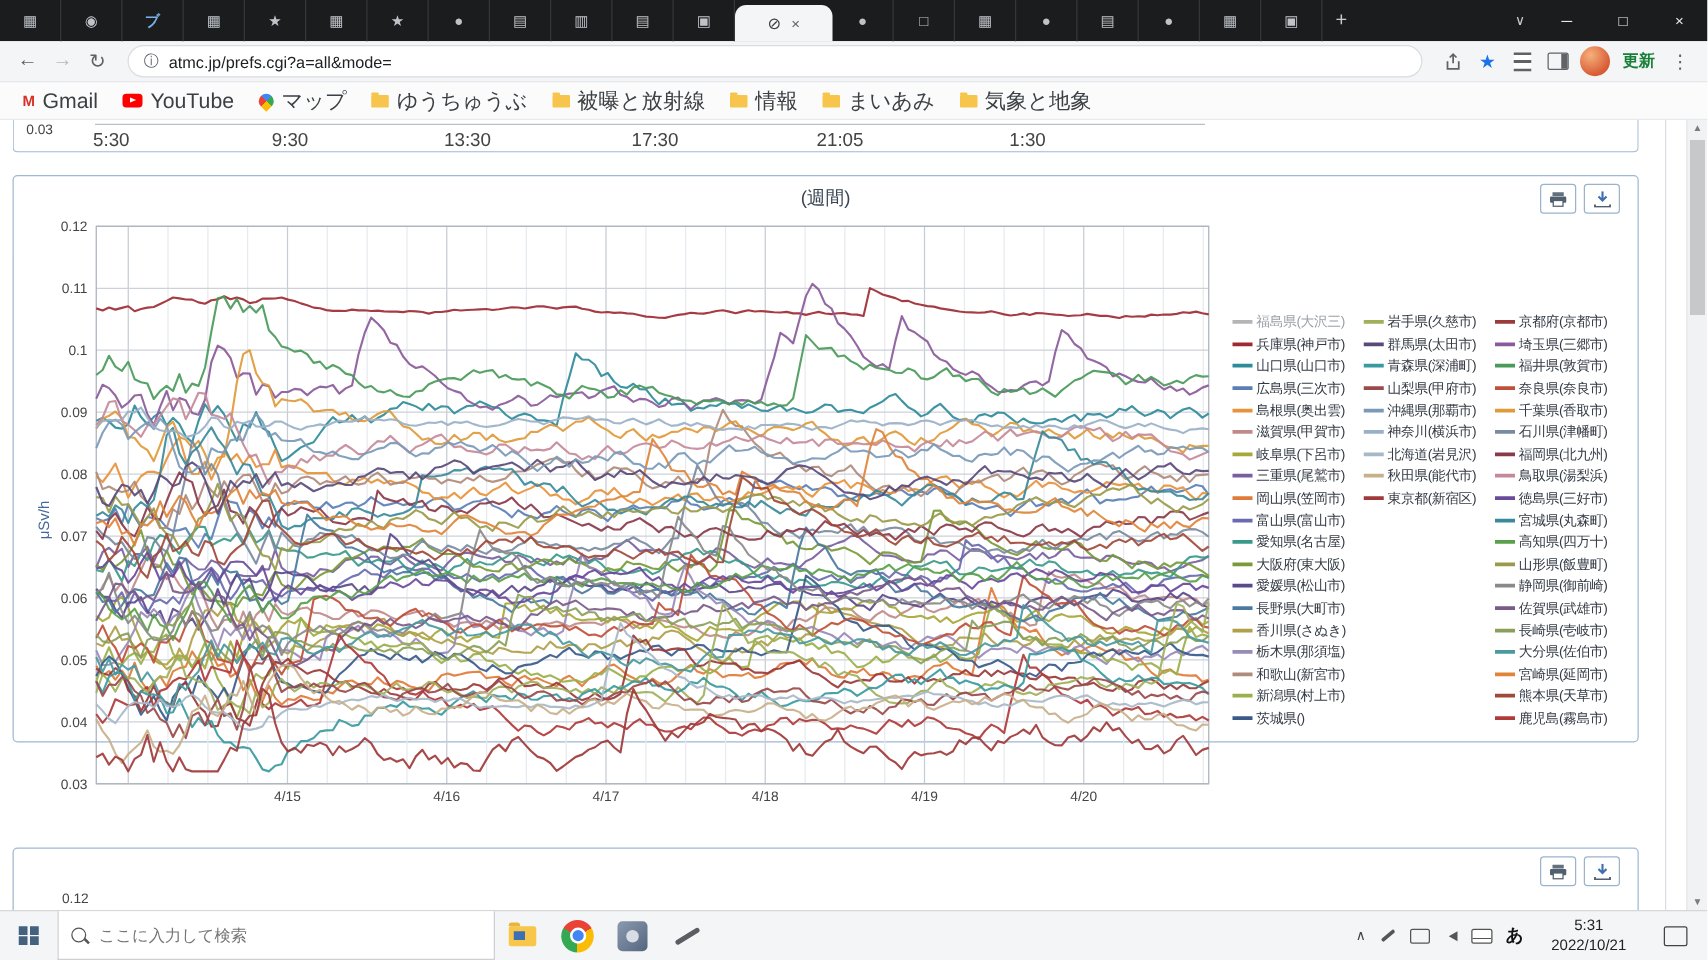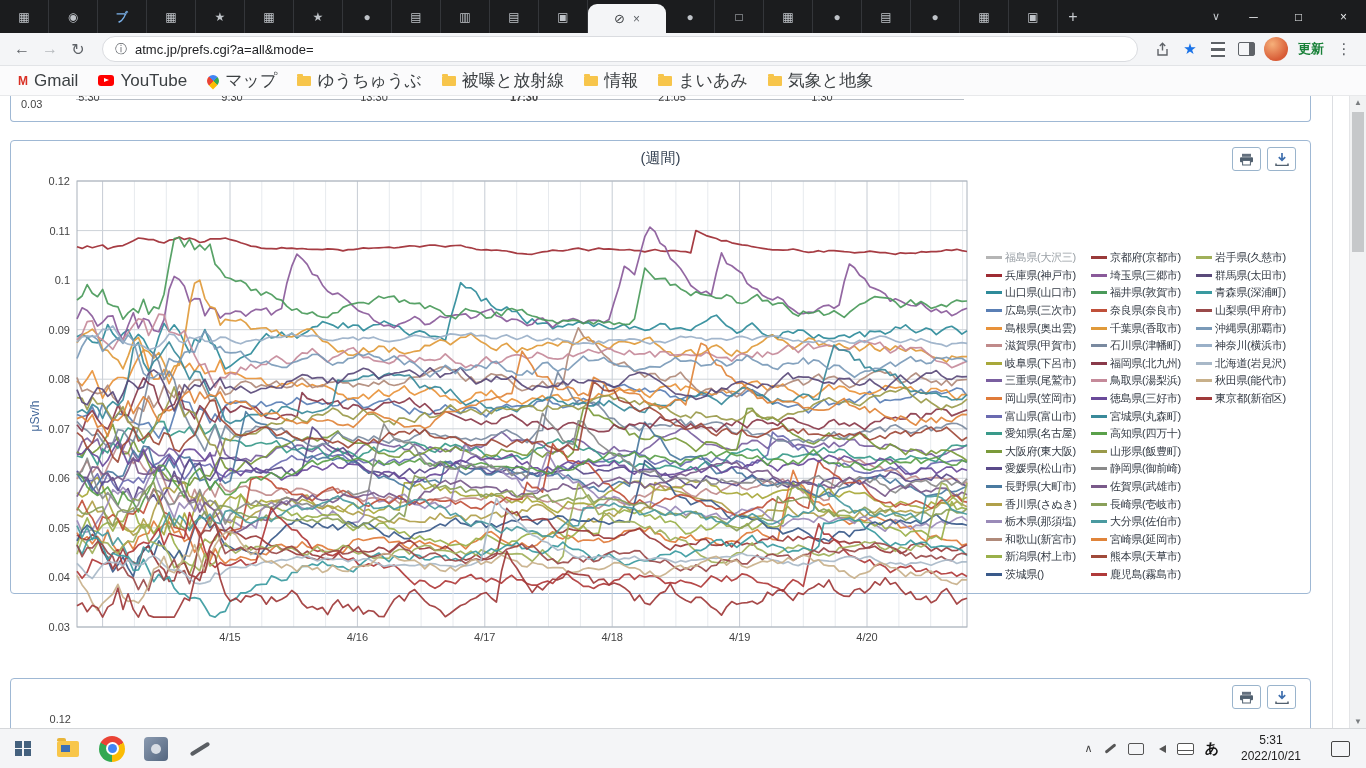--- a/index.html
+++ b/index.html
@@ -59,21 +59,21 @@
   .bm-folder{width:14px;height:10px;background:#f7c54b;border-radius:1px;position:relative;}
   .bm-folder::before{content:"";position:absolute;top:-2px;left:0;width:6px;height:2px;background:#f7c54b;border-radius:1px 1px 0 0;}
 
   
   .content{position:relative;height:632px;background:#fff;overflow:hidden;}
   .panel{position:absolute;left:10px;width:1301px;background:#fff;border:1px solid #9fb8d4;
        border-radius:4px;box-sizing:border-box;}
   #panel-top{top:-6px;height:32px;border-top:none;border-radius:0 0 4px 4px;}
   .pt-axisline{position:absolute;left:65px;width:888px;height:1px;background:#b9bfc7;top:9px;}
   .pt-ymin{position:absolute;left:10px;top:8px;font-size:11px;color:#444;}
-  .pt-tick{position:absolute;top:1px;font-size:11px;color:#444;transform:translateX(-50%);}
+  .pt-tick{position:absolute;top:14px;font-size:15px;color:#444;transform:translateX(-50%);}
   #panel-weekly{top:44px;height:454px;}
   #panel-monthly{top:582px;height:150px;}
   .panel-title{position:absolute;top:8px;left:0;right:0;text-align:center;font-size:15px;color:#3a4656;}
   .panel-btns{position:absolute;top:6px;right:14px;display:flex;gap:6px;}
   .icon-btn{width:27px;height:22px;background:#fff;border:1px solid #9ab4cc;border-radius:3px;
        display:flex;align-items:center;justify-content:center;}
   .ylab{position:absolute;left:-6px;top:268px;width:60px;text-align:center;font-size:12px;
        color:#44689a;transform:rotate(-90deg);}
   #weekly-svg{position:absolute;left:6px;top:24px;}
   svg text.tick{font-size:11px;fill:#444;font-family:"Liberation Sans","DejaVu Sans",sans-serif;}
@@ -266,21 +266,21 @@
 
   <div class="content">
 
     <div class="panel" id="panel-top">
       <div class="pt-axisline"></div>
       <span class="pt-ymin">0.03</span>
       <div id="pt-ticks">
           <span class="pt-tick" style="left: 78px;">5:30</span>
           <span class="pt-tick" style="left: 221px;">9:30</span>
           <span class="pt-tick" style="left: 363px;">13:30</span>
-          <span class="pt-tick" style="left: 513px; font-weight: bold;">17:30</span>
+          <span class="pt-tick" style="left: 513px;">17:30</span>
           <span class="pt-tick" style="left: 661px;">21:05</span>
           <span class="pt-tick" style="left: 811px;">1:30</span>
         </div>
     </div>
 
     <div class="panel" id="panel-weekly">
       <div class="panel-title">(週間)</div>
       <div class="panel-btns">
         <span class="icon-btn">
           <svg width="15" height="13" viewBox="0 0 15 13">
@@ -474,20 +474,58 @@
               <span class="lg-swatch" style="background: rgb(154, 176, 74);"></span>
               <span class="lg-label">新潟県(村上市)</span>
             </div>
             <div class="lg-row">
               <span class="lg-swatch" style="background: rgb(58, 90, 138);"></span>
               <span class="lg-label">茨城県()</span>
             </div>
           </div>
           <div class="lg-col">
             <div class="lg-row">
+              <span class="lg-swatch" style="background: rgb(160, 176, 90);"></span>
+              <span class="lg-label">岩手県(久慈市)</span>
+            </div>
+            <div class="lg-row">
+              <span class="lg-swatch" style="background: rgb(90, 74, 122);"></span>
+              <span class="lg-label">群馬県(太田市)</span>
+            </div>
+            <div class="lg-row">
+              <span class="lg-swatch" style="background: rgb(58, 154, 160);"></span>
+              <span class="lg-label">青森県(深浦町)</span>
+            </div>
+            <div class="lg-row">
+              <span class="lg-swatch" style="background: rgb(154, 74, 74);"></span>
+              <span class="lg-label">山梨県(甲府市)</span>
+            </div>
+            <div class="lg-row">
+              <span class="lg-swatch" style="background: rgb(122, 154, 184);"></span>
+              <span class="lg-label">沖縄県(那覇市)</span>
+            </div>
+            <div class="lg-row">
+              <span class="lg-swatch" style="background: rgb(154, 176, 200);"></span>
+              <span class="lg-label">神奈川(横浜市)</span>
+            </div>
+            <div class="lg-row">
+              <span class="lg-swatch" style="background: rgb(168, 184, 200);"></span>
+              <span class="lg-label">北海道(岩見沢)</span>
+            </div>
+            <div class="lg-row">
+              <span class="lg-swatch" style="background: rgb(200, 176, 138);"></span>
+              <span class="lg-label">秋田県(能代市)</span>
+            </div>
+            <div class="lg-row">
+              <span class="lg-swatch" style="background: rgb(160, 58, 58);"></span>
+              <span class="lg-label">東京都(新宿区)</span>
+            </div>
+          </div>
+          <div class="lg-col">
+            <div class="lg-row">
               <span class="lg-swatch" style="background: rgb(154, 58, 58);"></span>
               <span class="lg-label">京都府(京都市)</span>
             </div>
             <div class="lg-row">
               <span class="lg-swatch" style="background: rgb(138, 90, 154);"></span>
               <span class="lg-label">埼玉県(三郷市)</span>
             </div>
             <div class="lg-row">
               <span class="lg-swatch" style="background: rgb(74, 154, 90);"></span>
               <span class="lg-label">福井県(敦賀市)</span>
@@ -548,58 +586,20 @@
               <span class="lg-swatch" style="background: rgb(224, 132, 58);"></span>
               <span class="lg-label">宮崎県(延岡市)</span>
             </div>
             <div class="lg-row">
               <span class="lg-swatch" style="background: rgb(160, 74, 58);"></span>
               <span class="lg-label">熊本県(天草市)</span>
             </div>
             <div class="lg-row">
               <span class="lg-swatch" style="background: rgb(176, 58, 58);"></span>
               <span class="lg-label">鹿児島(霧島市)</span>
-            </div>
-          </div>
-          <div class="lg-col">
-            <div class="lg-row">
-              <span class="lg-swatch" style="background: rgb(160, 176, 90);"></span>
-              <span class="lg-label">岩手県(久慈市)</span>
-            </div>
-            <div class="lg-row">
-              <span class="lg-swatch" style="background: rgb(90, 74, 122);"></span>
-              <span class="lg-label">群馬県(太田市)</span>
-            </div>
-            <div class="lg-row">
-              <span class="lg-swatch" style="background: rgb(58, 154, 160);"></span>
-              <span class="lg-label">青森県(深浦町)</span>
-            </div>
-            <div class="lg-row">
-              <span class="lg-swatch" style="background: rgb(154, 74, 74);"></span>
-              <span class="lg-label">山梨県(甲府市)</span>
-            </div>
-            <div class="lg-row">
-              <span class="lg-swatch" style="background: rgb(122, 154, 184);"></span>
-              <span class="lg-label">沖縄県(那覇市)</span>
-            </div>
-            <div class="lg-row">
-              <span class="lg-swatch" style="background: rgb(154, 176, 200);"></span>
-              <span class="lg-label">神奈川(横浜市)</span>
-            </div>
-            <div class="lg-row">
-              <span class="lg-swatch" style="background: rgb(168, 184, 200);"></span>
-              <span class="lg-label">北海道(岩見沢)</span>
-            </div>
-            <div class="lg-row">
-              <span class="lg-swatch" style="background: rgb(200, 176, 138);"></span>
-              <span class="lg-label">秋田県(能代市)</span>
-            </div>
-            <div class="lg-row">
-              <span class="lg-swatch" style="background: rgb(160, 58, 58);"></span>
-              <span class="lg-label">東京都(新宿区)</span>
             </div>
           </div>
         </div>
     </div>
 
     <div class="panel" id="panel-monthly">
       <div class="panel-btns">
         <span class="icon-btn">
           <svg width="15" height="13" viewBox="0 0 15 13">
               <rect x="3" y="0.8" width="9" height="3" fill="#64707e"></rect>
@@ -627,20 +627,24 @@
 
   <div class="taskbar">
     <div class="start-btn">
       <span class="wl">
           <span></span>
           <span></span>
           <span></span>
           <span></span>
         </span>
     </div>
+    <div class="search-box">
+      <span class="search-glyph"></span>
+      <input placeholder="ここに入力して検索" style="">
+    </div>
     <div class="task-slot">
         <span class="tb-folder"></span>
       </div>
     <div class="task-slot">
       <span class="chrome-outer">
           <span class="chrome-mid">
             <span class="chrome-in"></span>
           </span>
         </span>
     </div>

